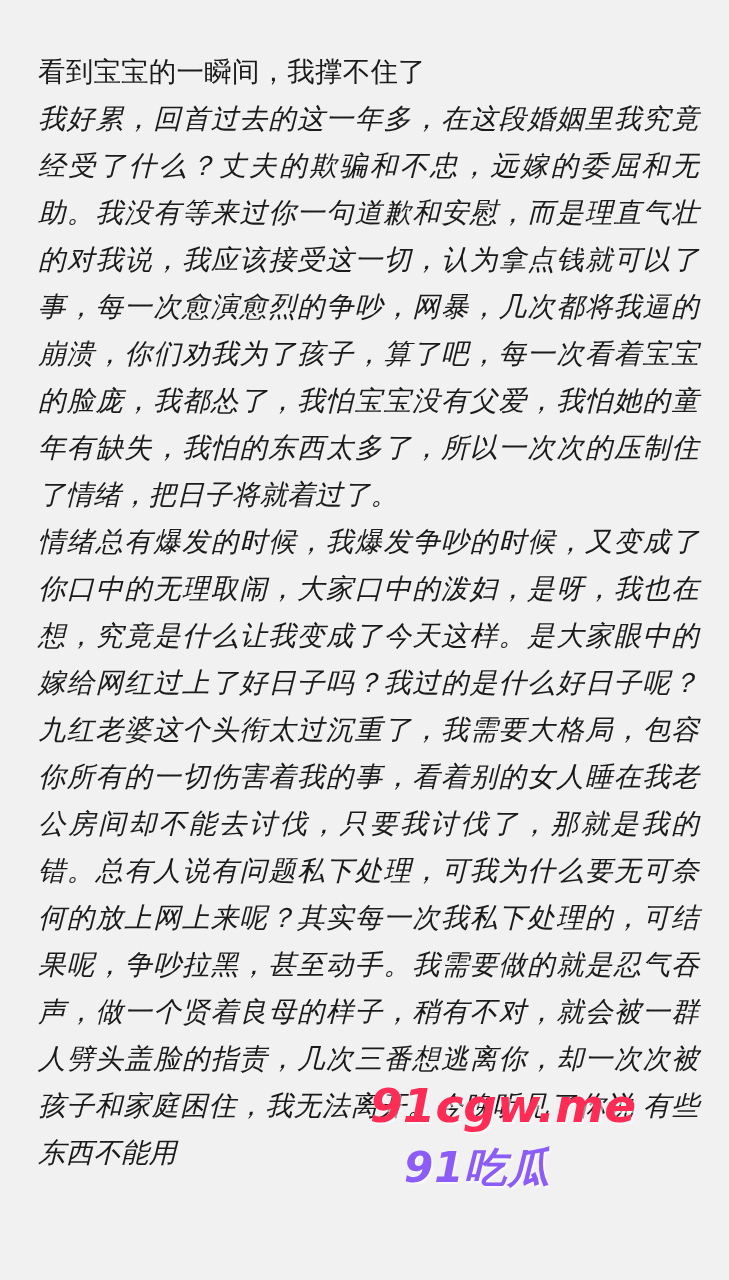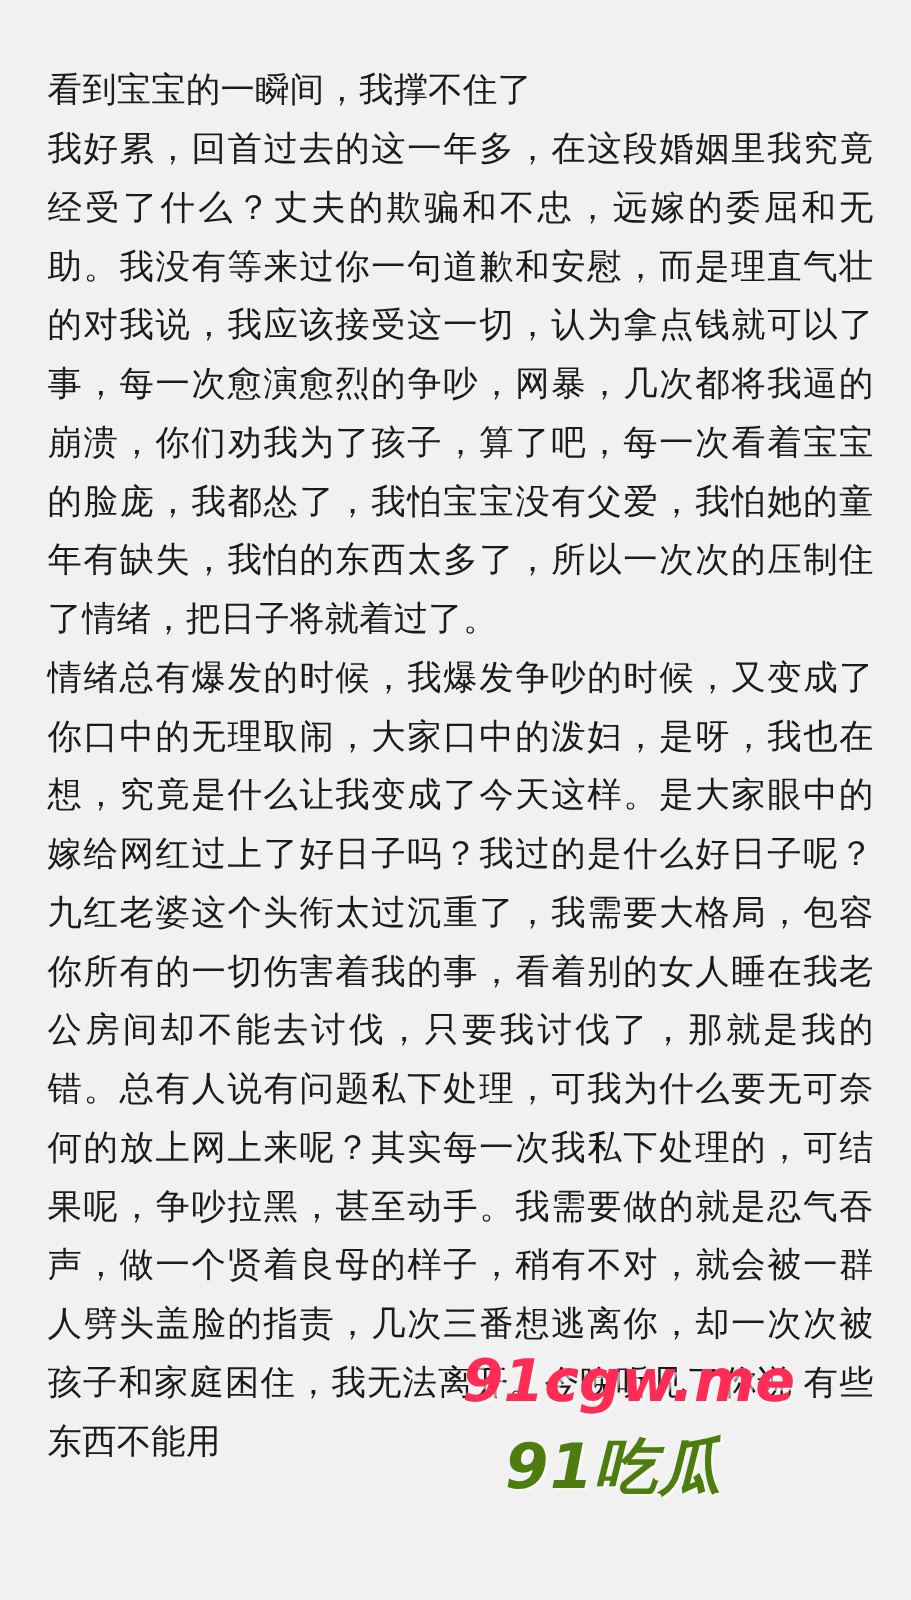--- a/index.html
+++ b/index.html
@@ -29,20 +29,21 @@
     font-size: 27.5px;
     line-height: 47px;
     letter-spacing: 0.2px;
     text-align: justify;
     text-justify: inter-character;
     word-break: break-all;
     font-weight: 500;
   }
   .para + .para {
     margin-top: 0;
+    font-style: italic;
   }
   
   #watermark {
     position: absolute;
     left: 358px;
     top: 1078px;
     width: 372px;
     height: 160px;
     pointer-events: none;
   }
@@ -57,24 +58,24 @@
     color: #ff2d55;
     letter-spacing: 0px;
     text-shadow: 2px 2px 0 rgba(255,255,255,0.55);
     white-space: nowrap;
   }
   #wm-line2 {
     position: absolute;
     left: 46px;
     top: 62px;
     font-family: "DejaVu Sans", sans-serif;
-    font-size: 50px;
+    font-size: 42px;
     font-weight: bold;
     font-style: italic;
-    color: #4d7c0f;
+    color: #8b5cf6;
     letter-spacing: 1px;
     text-shadow: 2px 2px 0 rgba(255,255,255,0.55);
     white-space: nowrap;
   }
 </style>
 </head>
 <body>
 
 <div id="page">
 

